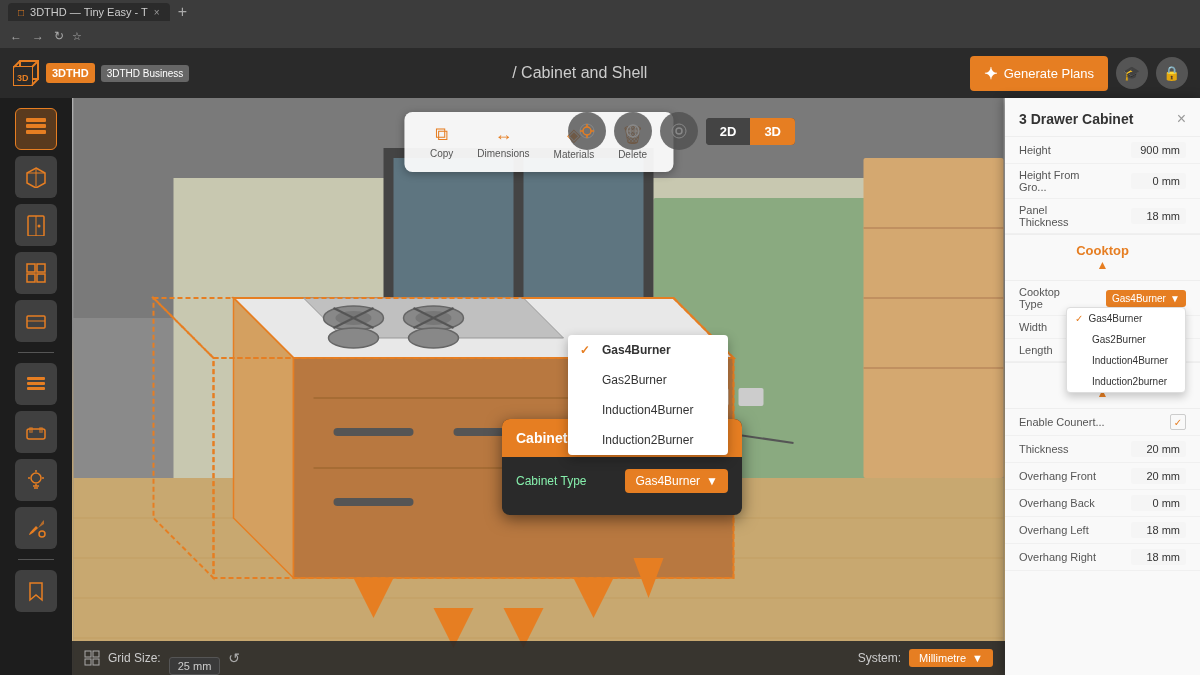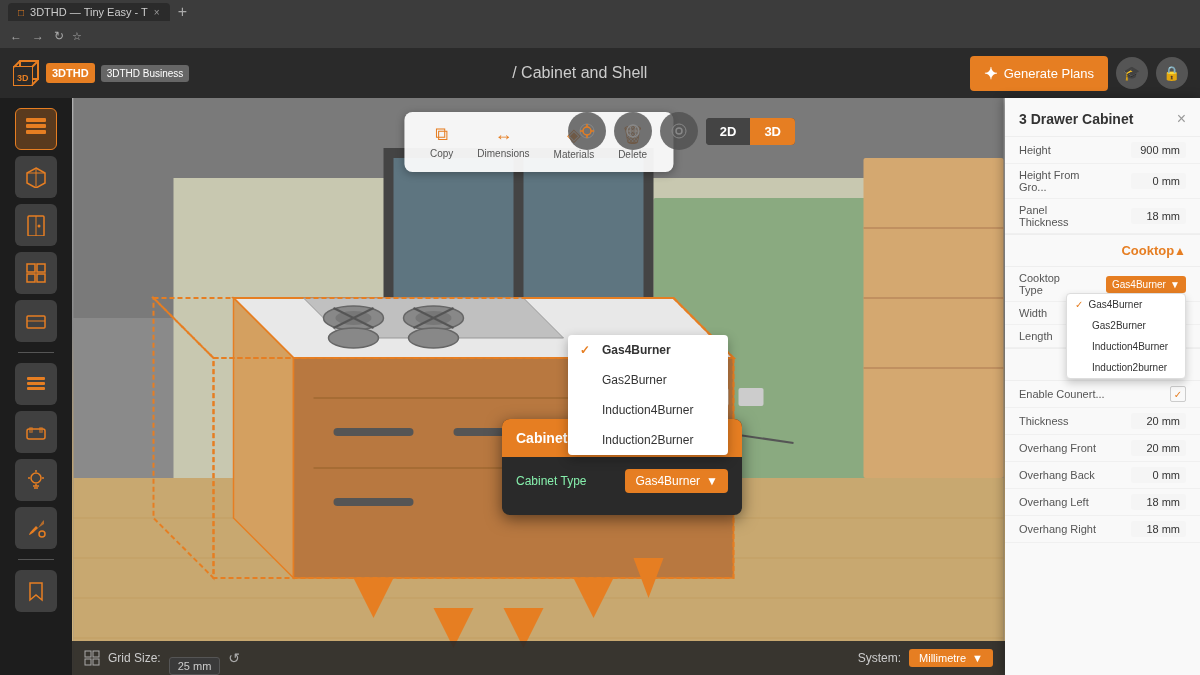--- a/index.html
+++ b/index.html
@@ -296,25 +296,26 @@
     .rp-title { font-size: 14px; font-weight: bold; color: #333; }
     .rp-close { color: #999; font-size: 16px; cursor: pointer; }
 
     
     .rp-section {
       padding: 0;
     }
     .rp-section-header {
       display: flex;
       align-items: center;
-      justify-content: flex-end;
+      justify-content: flex-start;
       padding: 8px 14px;
       background: #f9f9f9;
       border-bottom: 1px solid #eee;
       border-top: 1px solid #eee;
+      flex-direction: column;
     }
     .rp-section-title { font-size: 13px; font-weight: bold; color: #e67e22; }
     .rp-section-chevron { color: #e67e22; font-size: 12px; }
 
     .rp-row {
       display: flex;
       align-items: center;
       justify-content: space-between;
       padding: 5px 14px;
       border-bottom: 1px solid #f0f0f0;

